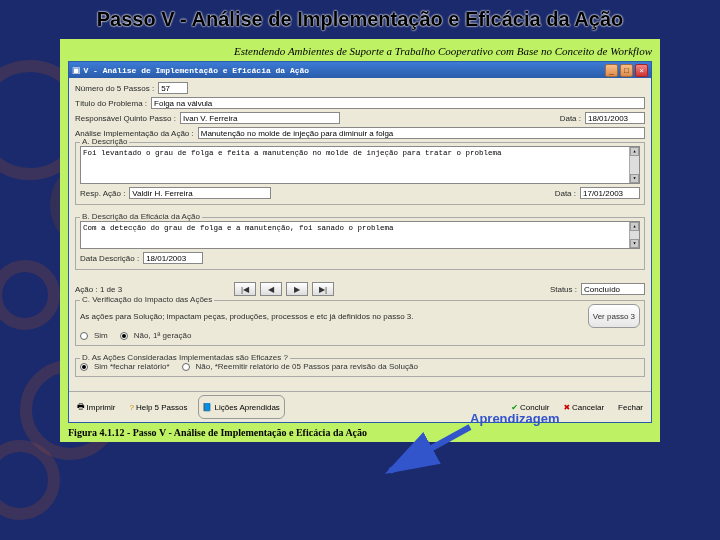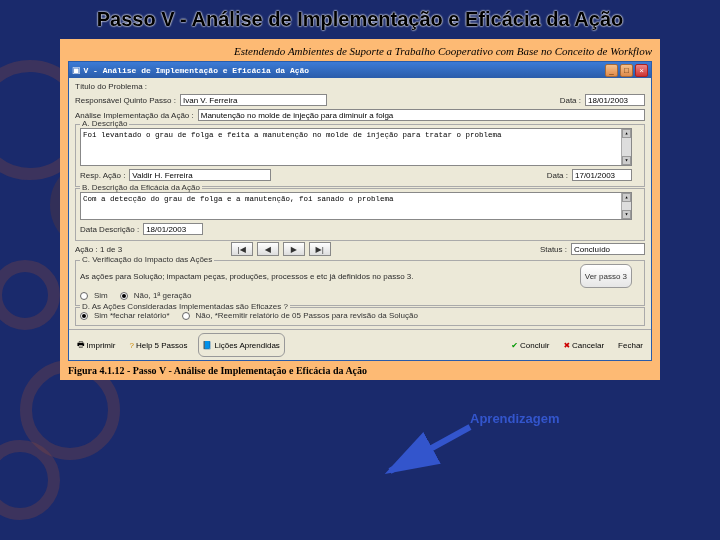--- a/index.html
+++ b/index.html
@@ -30,21 +30,21 @@
   .slide-title {
     color: #000;
     background: #fff0;
     font-size: 20px;
     font-weight: bold;
     text-align: center;
     padding: 8px 0 4px 0;
     text-shadow: 0 0 2px #fff, 0 0 2px #fff;
   }
   .paper {
-    background: #fdba74;
+    background: #bef264;
     margin: 4px 60px 0 60px;
     padding: 6px 8px 4px 8px;
     color: #000;
     position: relative;
   }
   .doc-title {
     font-style: italic;
     font-family: "Times New Roman", serif;
     font-size: 11px;
     text-align: right;
@@ -86,22 +86,22 @@
     background: #fff;
     border: 1px solid #888;
     height: 12px;
     padding: 0 2px;
     font-size: 8px;
     color:#000;
     display:flex; align-items:center;
   }
   .frame {
     border: 1px solid #aaa;
-    padding: 3px 12px 2px 4px;
-    margin-bottom: 1px;
+    padding: 3px 4px 2px 4px;
+    margin-bottom: 12px;
     background: #ece9d8;
     position: relative;
   }
   .frame-legend {
     position:absolute;
     top:-6px; left:4px;
     background:#ece9d8;
     padding:0 2px;
     font-size:8px;
     color:#333;
@@ -180,25 +180,30 @@
         <span style="margin-right:3px;">▣</span>
         <span class="titlebar-text">V - Análise de Implementação e Eficácia da Ação</span>
         <span class="winbtn">_</span>
         <span class="winbtn">□</span>
         <span class="winbtn close">×</span>
       </div>
 
       <div class="form">
 
         <div class="row">
+          <span class="lbl">Número do 5 Passos :</span>
+          <span class="field" style="width:30px">57</span>
+        </div>
+        <div class="row">
           <span class="lbl">Título do Problema :</span>
+          <span class="field" style="flex:1">Folga na válvula</span>
         </div>
         <div class="row">
           <span class="lbl">Responsável Quinto Passo :</span>
-          <span class="field" style="width:147px">Ivan V. Ferreira</span>
+          <span class="field" style="width:160px">Ivan V. Ferreira</span>
           <span style="flex:1"></span>
           <span class="lbl">Data :</span>
           <span class="field" style="width:60px">18/01/2003</span>
         </div>
         <div class="row">
           <span class="lbl">Análise Implementação da Ação :</span>
           <span class="field" style="flex:1">Manutenção no molde de injeção para diminuir a folga</span>
         </div>
 
         <div class="frame">
@@ -236,21 +241,21 @@
 
         <div class="row" style="margin-bottom:4px;">
           <span class="lbl">Ação : 1 de 3</span>
           <span style="flex:0.5"></span>
           <span class="navbtn">|◀</span>
           <span class="navbtn">◀</span>
           <span class="navbtn">▶</span>
           <span class="navbtn">▶|</span>
           <span style="flex:1"></span>
           <span class="lbl">Status :</span>
-          <span class="field" style="width:74px">Concluído</span>
+          <span class="field" style="width:64px">Concluído</span>
         </div>
 
         <div class="frame">
           <span class="frame-legend">C. Verificação do Impacto das Ações</span>
           <div class="row">
             <span class="lbl" style="flex:1">As ações para Solução; impactam peças, produções, processos e etc já definidos no passo 3.</span>
             <span class="btn">Ver passo 3</span>
           </div>
           <div class="row">
             <span class="radio">

